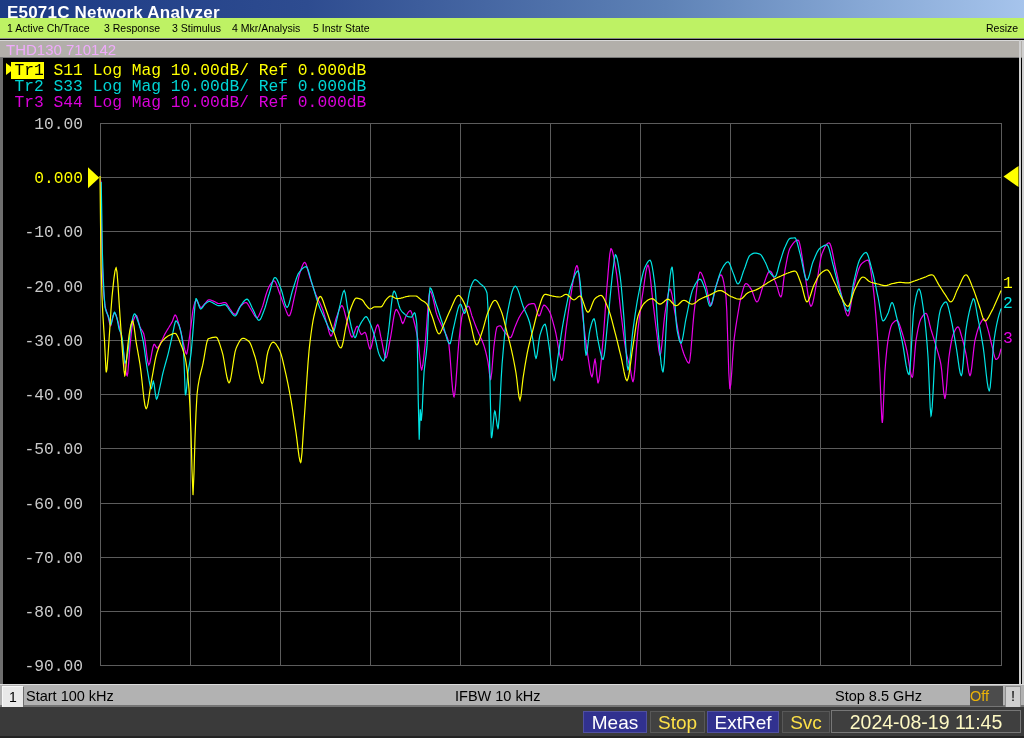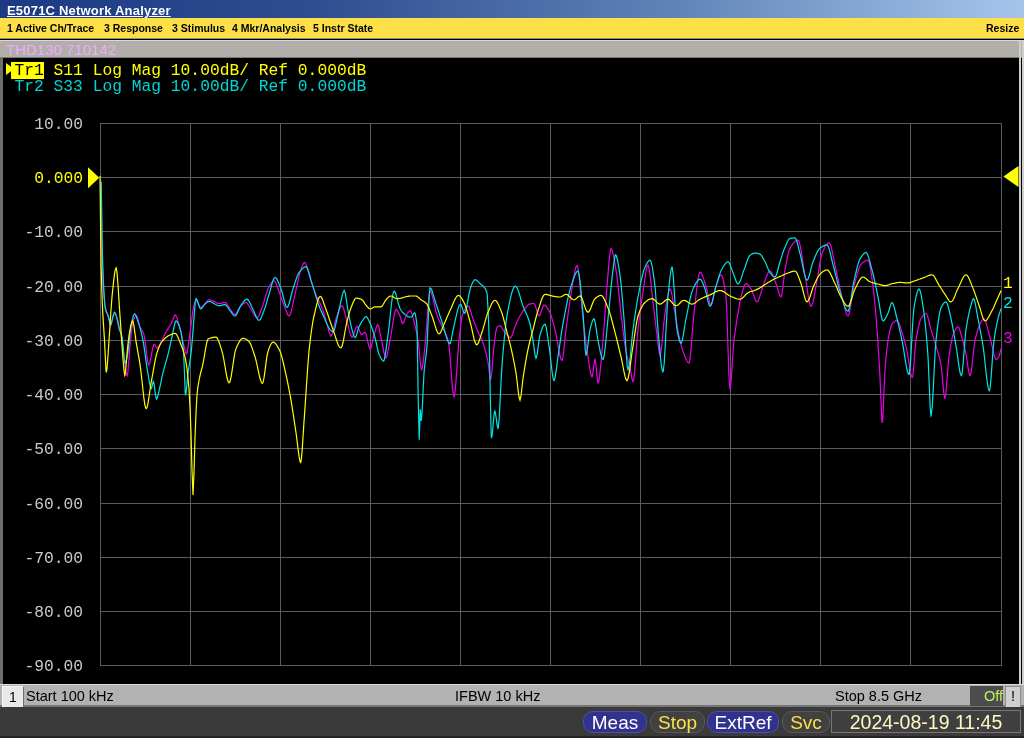--- a/index.html
+++ b/index.html
@@ -1,32 +1,32 @@
 <!DOCTYPE html>
 <html><head>
 <meta charset="utf-8">
 <style>
   html,body{margin:0;padding:0;background:#000;}
   #page{position:relative;width:1024px;height:738px;overflow:hidden;background:#000;
         font-family:"Liberation Sans",sans-serif;}
   .abs{position:absolute;}
   #titlebar{left:0;top:0;width:1024px;height:18px;
     background:linear-gradient(to right,#1c3a84 0%,#2e4c90 30%,#5e82b6 65%,#88a9d6 85%,#a6c4ec 100%);}
-  #titletext{left:7px;top:3px;color:#fff;font-size:13px;font-weight:bold;letter-spacing:0.2px;text-decoration:underline;}
-  #menubar{left:0;top:18px;width:1024px;height:20px;background:#fde047;border-bottom:1px solid #8a8a8a;font-weight:bold;}
+  #titletext{left:7px;top:3px;color:#fff;font-size:17px;font-weight:bold;letter-spacing:0.2px;text-decoration:underline;}
+  #menubar{left:0;top:18px;width:1024px;height:20px;background:#bef264;border-bottom:1px solid #8a8a8a;}
   .mi{position:absolute;top:4px;font-size:10.5px;color:#000;}
   #thdbar{left:0;top:40px;width:1024px;height:18px;background:#b2afaa;border-top:1px solid #d8d8d8;border-bottom:1px solid #787878;box-sizing:border-box;}
   #thdtext{left:6px;top:40.5px;font-size:15px;color:#f0abfc;}
   .leg{position:absolute;height:16px;line-height:16px;font-family:"Liberation Mono",monospace;font-size:16.3px;white-space:pre;}
   #leftstrip{left:0;top:58px;width:3px;height:627px;background:#6e6e6e;}
   #rline1{left:1019px;top:40px;width:2px;height:645px;background:#cfcfcf;}
   #rline2{left:1022px;top:40px;width:2px;height:645px;background:#cfcfcf;}
   #chanbar{left:0;top:684px;width:1024px;height:23px;background:#b2b2b2;font-size:14.5px;color:#000;border-top:1px solid #dcdcdc;border-bottom:2px solid #757575;box-sizing:border-box;}
   #statusbar{left:0;top:707px;width:1024px;height:31px;background:#3a3a3a;border-bottom:2px solid #232323;box-sizing:border-box;}
-  .sbox{position:absolute;top:4px;height:20px;font-size:19px;text-align:center;line-height:21px;border-radius:10px;}
+  .sbox{position:absolute;top:4px;height:20px;font-size:19px;text-align:center;line-height:21px;}
   .blue{background:#31318f;color:#fff;border:1px solid #50509f;}
   .dim{background:#414141;color:#fde047;border:1px solid #585858;}
 </style>
 </head>
 <body>
 <div id="page">
   <div id="titlebar" class="abs"></div>
   <div id="titletext" class="abs">E5071C Network Analyzer</div>
   <div id="menubar" class="abs">
     <span class="mi" style="left:7px">1 Active Ch/Trace</span>
@@ -84,29 +84,30 @@
       <text x="1003" y="308" fill="#00e4e4">2</text>
       <text x="1003" y="342.5" fill="#e800e8">3</text>
     </g>
   </svg>
   <div id="thdbar" class="abs"></div>
   <div id="thdtext" class="abs">THD130 710142</div>
   <div class="abs" style="left:5.5px;top:63px;width:0;height:0;border-left:8px solid #ffff00;border-top:6px solid transparent;border-bottom:6px solid transparent"></div>
   <div class="abs" style="left:11px;top:62px;width:33px;height:16.5px;background:#ffff00"></div>
   <div class="leg" style="left:14.5px;top:62.5px"><span style="color:#000">Tr1</span><span style="color:#ffff00"> S11 Log Mag 10.00dB/ Ref 0.000dB</span></div>
   <div class="leg" style="left:14.5px;top:78.5px;color:#00d4d4">Tr2 S33 Log Mag 10.00dB/ Ref 0.000dB</div>
+  <div class="leg" style="left:14.5px;top:94.5px;color:#da00da">Tr3 S44 Log Mag 10.00dB/ Ref 0.000dB</div>
   <div id="leftstrip" class="abs"></div>
   <div id="rline1" class="abs"></div>
   <div id="rline2" class="abs"></div>
   <div id="chanbar" class="abs">
     <div class="abs" style="left:2px;top:1px;width:20px;height:20px;background:#e9e9e9;border-style:solid;border-width:1px;border-color:#f8f8f8 #6f6f6f #6f6f6f #f8f8f8;font-size:14px;text-align:center;line-height:20px">1</div>
     <div class="abs" style="left:26px;top:3px">Start 100 kHz</div>
     <div class="abs" style="left:455px;top:3px">IFBW 10 kHz</div>
     <div class="abs" style="left:835px;top:3px">Stop 8.5 GHz</div>
-    <div class="abs" style="left:970px;top:1px;width:33px;height:20px;background:#4c4c4c;color:#bef264;text-align:right;line-height:20px">Off</div>
+    <div class="abs" style="left:970px;top:1px;width:33px;height:20px;background:#4c4c4c;color:#eab308;text-align:left;line-height:20px">Off</div>
     <div class="abs" style="left:1005px;top:1px;width:14px;height:20px;background:#cfcfcf;border:1px solid #8f8f8f;color:#000;text-align:center;line-height:19px">!</div>
   </div>
   <div id="statusbar" class="abs">
     <div class="sbox blue" style="left:583px;width:62px">Meas</div>
     <div class="sbox dim" style="left:650px;width:53px">Stop</div>
     <div class="sbox blue" style="left:707px;width:70px">ExtRef</div>
     <div class="sbox dim" style="left:782px;width:46px">Svc</div>
     <div class="abs" style="left:831px;top:3px;width:188px;height:21px;background:#3f3f3f;color:#fef9c3;border:1px solid #777;font-size:19.5px;text-align:center;line-height:22px">2024-08-19 11:45</div>
   </div>
 </div>

